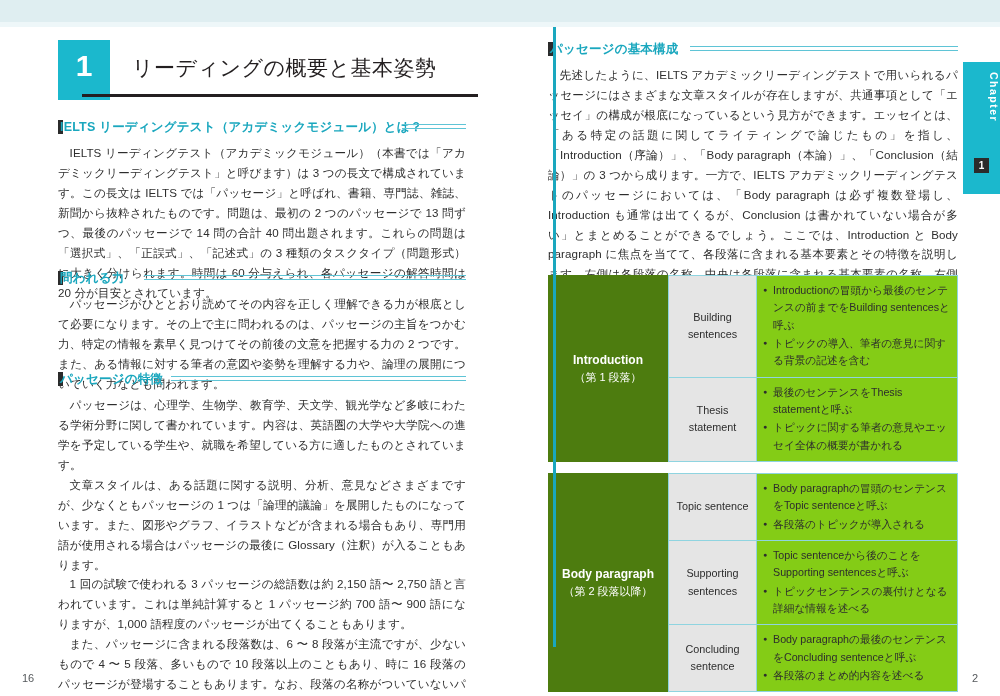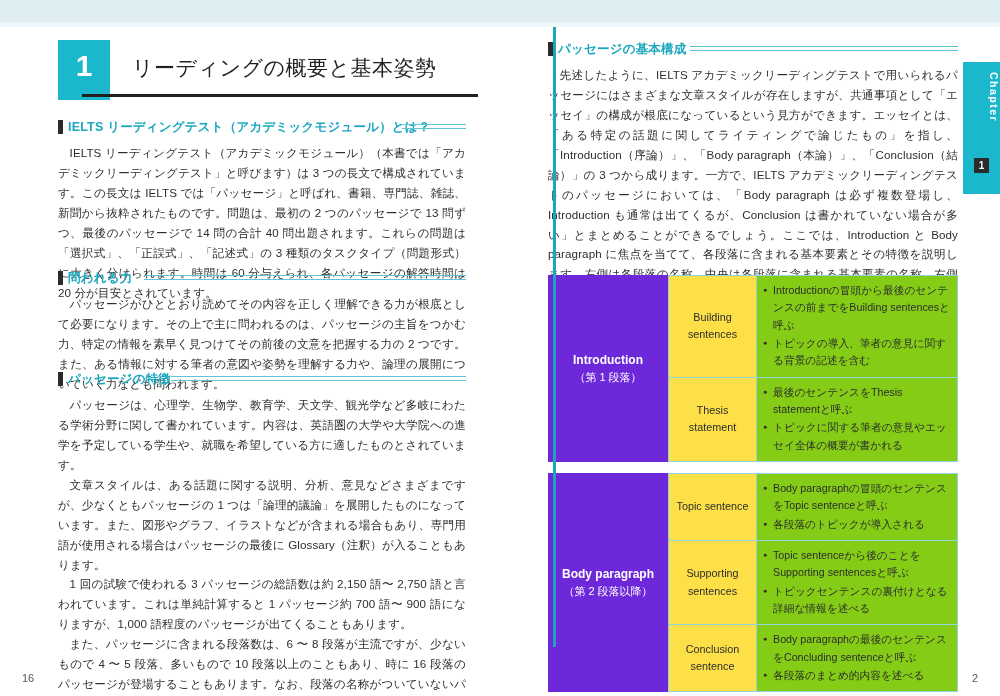--- a/index.html
+++ b/index.html
@@ -79,21 +79,21 @@
     margin-bottom: 7px;
   }
   .sec-tick {
     position: absolute;
     left: 0; top: 1px;
     width: 5px; height: 14px;
     background: #2b2b2b;
   }
   .sec-label {
     position: absolute;
-    left: 10px; top: 0px;
+    left: 2px; top: 0px;
     font-size: 12.5px;
     font-weight: bold;
     color: #1aa7be;
     white-space: nowrap;
     letter-spacing: 0.2px;
   }
   .sec-rule {
     position: absolute;
     right: 0; top: 5px;
     height: 5px;
@@ -162,21 +162,21 @@
     position: absolute;
     left: 48px; top: 248px;
     width: 410px;
   }
   .tbl-group {
     display: flex;
     margin-bottom: 11px;
   }
   .grp-label {
     width: 120px;
-    background: #6d28d9;
+    background: #4d7c0f;
     color: #ffffff;
     font-size: 12px;
     font-weight: bold;
     display: flex;
     flex-direction: column;
     align-items: center;
     justify-content: center;
     text-align: center;
     line-height: 1.55;
     flex-shrink: 0;
@@ -189,21 +189,21 @@
     flex: 1;
     border: 1px solid #8fd4e0;
     border-bottom: none;
   }
   .trow {
     display: flex;
     border-bottom: 1px solid #8fd4e0;
   }
   .tkey {
     width: 88px;
-    background: #fde047;
+    background: #e5e5e5;
     color: #2d2d2d;
     font-size: 10.8px;
     display: flex;
     flex-direction: column;
     align-items: center;
     justify-content: center;
     text-align: center;
     line-height: 1.6;
     padding: 6px 2px;
     flex-shrink: 0;
@@ -367,21 +367,21 @@
             <div class="tval">
               <ul>
                 <li>Topic sentenceから後のことをSupporting sentencesと呼ぶ</li>
                 <li>トピックセンテンスの裏付けとなる詳細な情報を述べる</li>
               </ul>
             </div>
           </div>
 
           <div class="trow">
             <div class="tkey">
-              <span>Conclusion</span>
+              <span>Concluding</span>
               <span>sentence</span>
             </div>
             <div class="tval">
               <ul>
                 <li>Body paragraphの最後のセンテンスをConcluding sentenceと呼ぶ</li>
                 <li>各段落のまとめ的内容を述べる</li>
               </ul>
             </div>
           </div>
 

